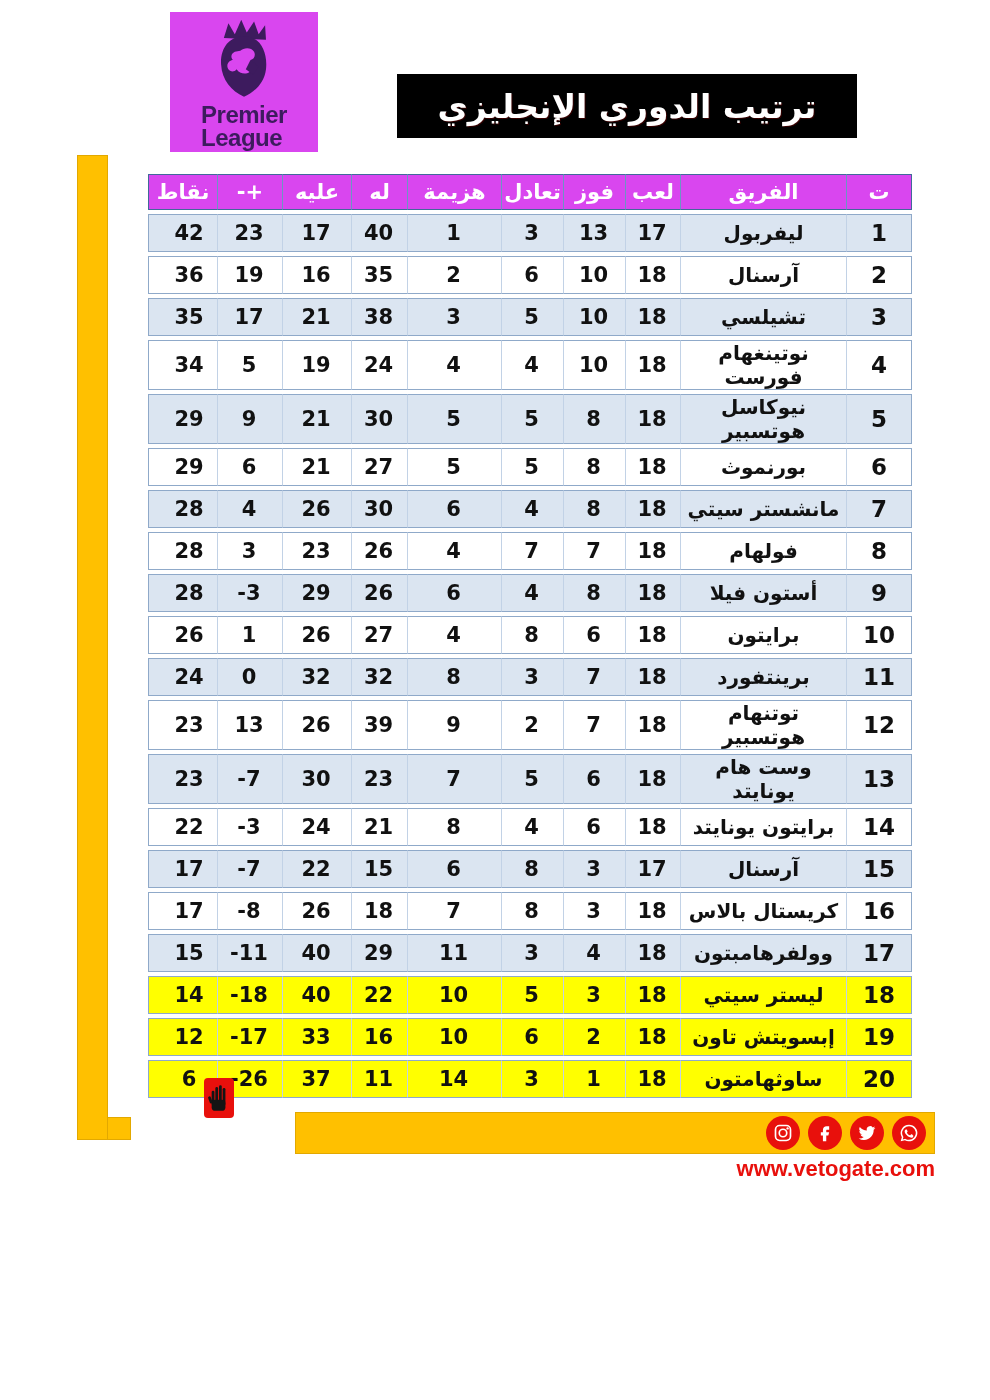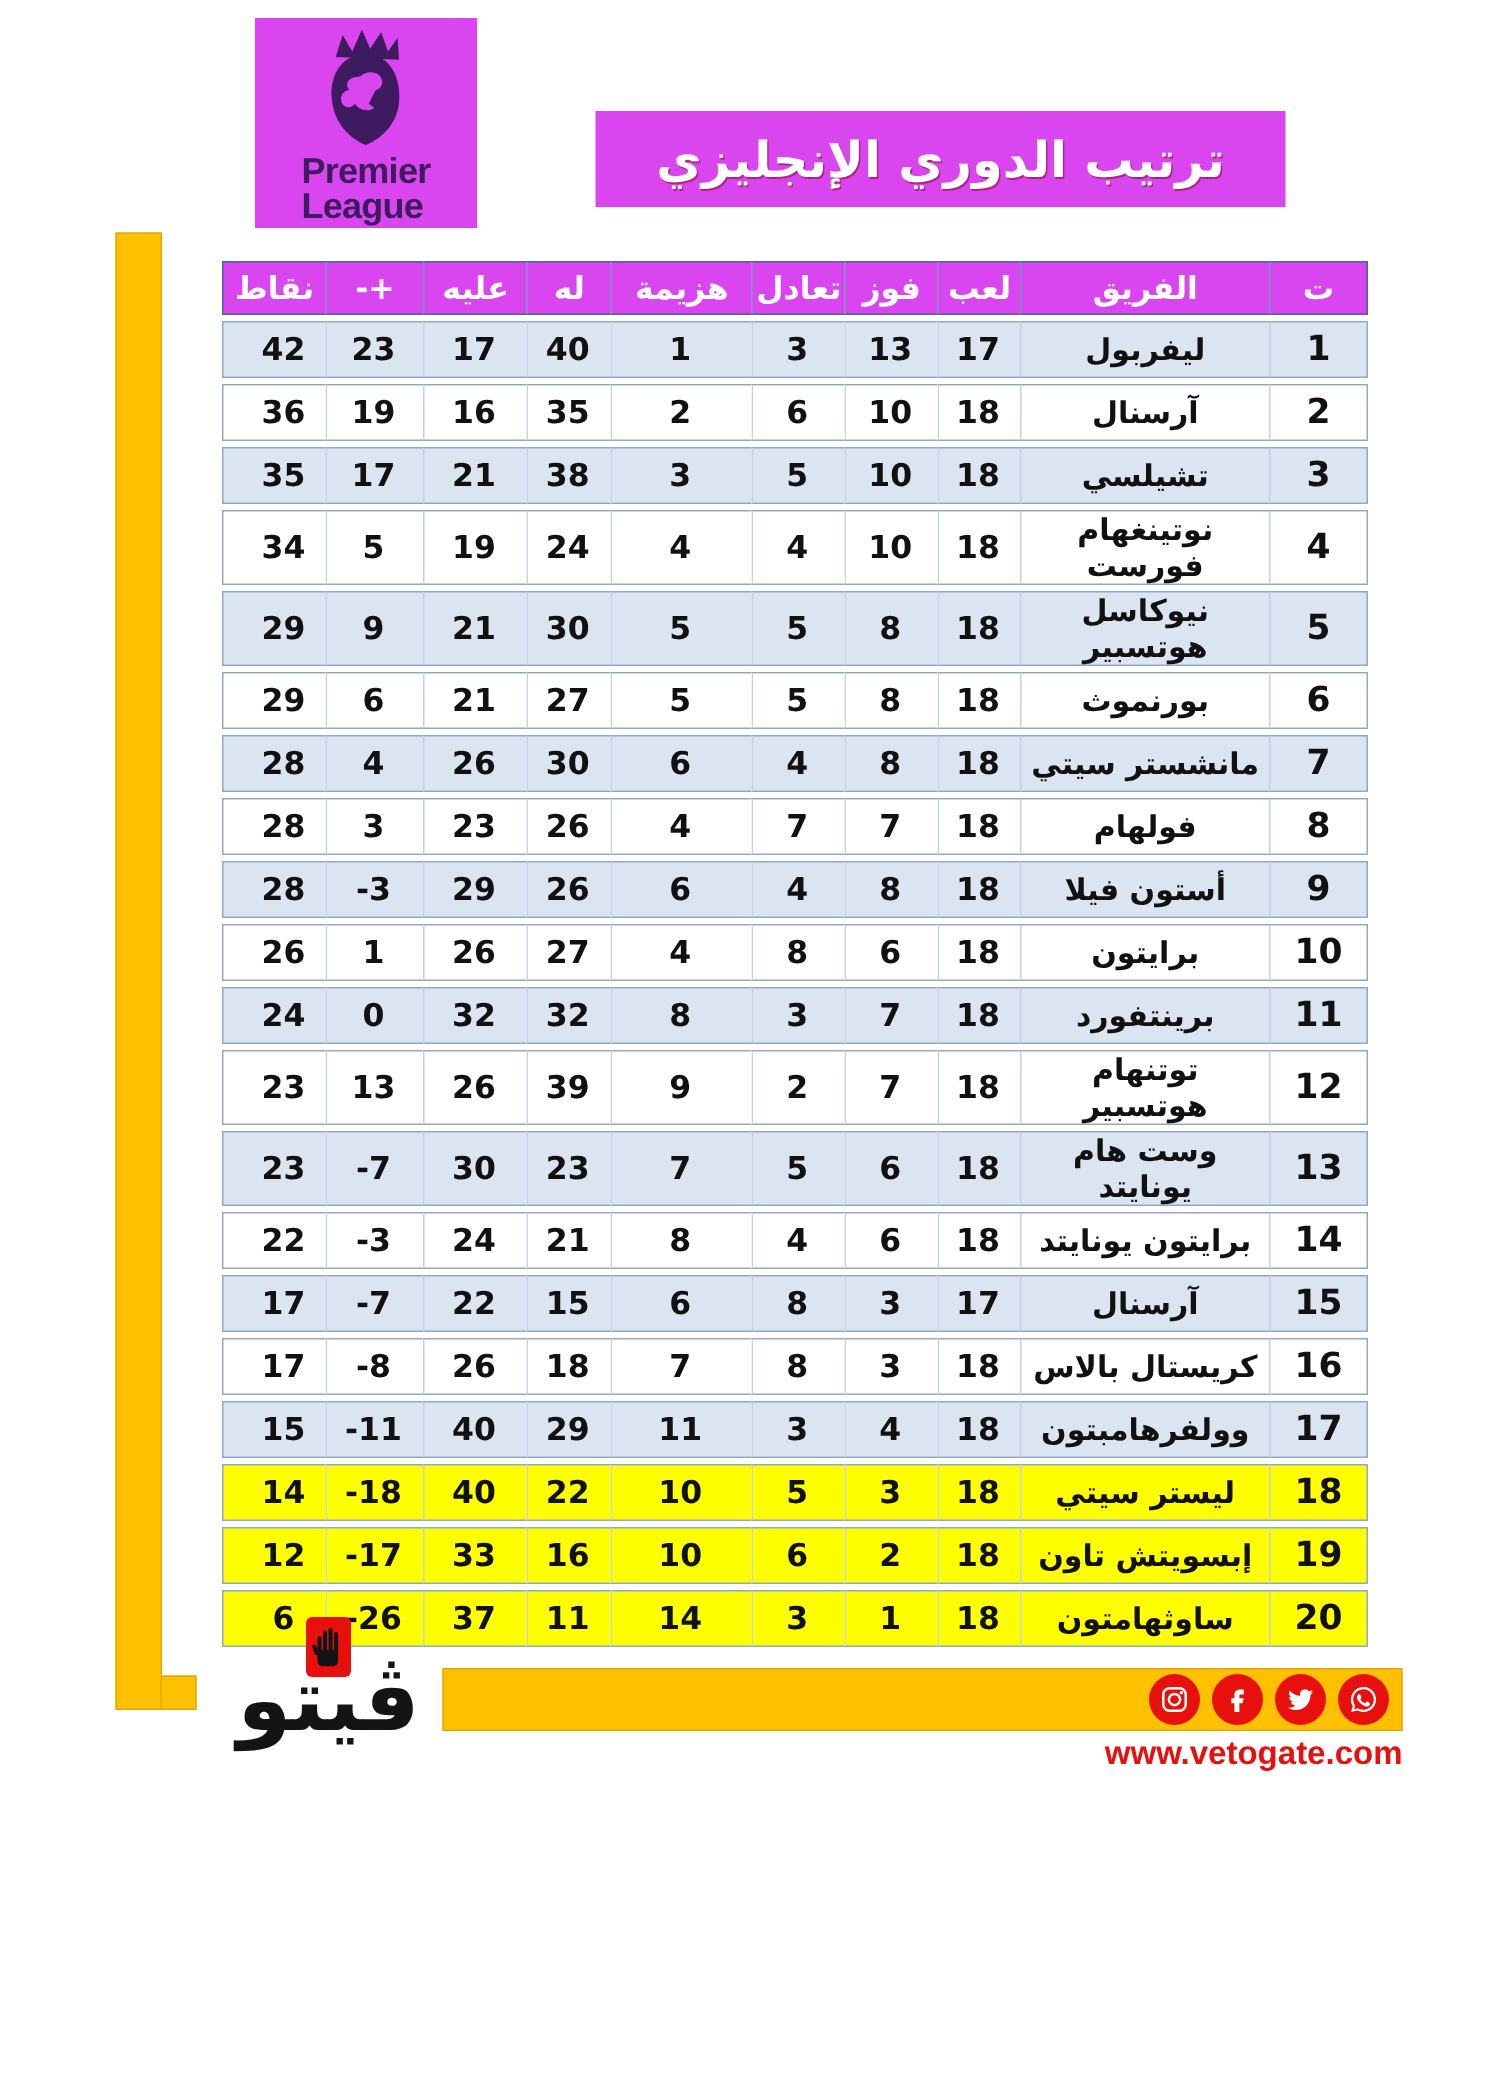--- a/index.html
+++ b/index.html
@@ -14,21 +14,21 @@
     justify-content:flex-start;padding-top:4px;box-sizing:border-box;
   }
   .pl-logo svg{width:92px;height:88px;display:block;}
   .pl-logo .pl-text{
     color:#3d1b5e;font-weight:bold;font-size:24px;line-height:0.95;
     text-align:left;letter-spacing:-0.5px;font-family:"Liberation Sans",sans-serif;
   }
   
   .banner{
     position:absolute;left:397px;top:74px;width:460px;height:64px;
-    background:#d946ef;color:#ffffff;display:flex;align-items:center;justify-content:center;
+    background:#000000;color:#ffffff;display:flex;align-items:center;justify-content:center;
     font-size:33px;font-weight:bold;direction:rtl;
     text-shadow:1px 1px 0 rgba(120,0,0,.45);
   }
   
   .accent-v{position:absolute;left:77px;top:155px;width:31px;height:985px;background:#ffc000;border:1px solid #e2a800;box-sizing:border-box;}
   .accent-foot{position:absolute;left:108px;top:1117px;width:23px;height:23px;background:#ffc000;border:1px solid #e2a800;box-sizing:border-box;border-left:none;}
   
   table.standings{
     position:absolute;left:148px;top:170px;width:764px;
     border-collapse:separate;border-spacing:0 4px;direction:rtl;
@@ -376,21 +376,20 @@
         <td class="num">14</td>
         <td class="num">11</td>
         <td class="num">37</td>
         <td class="num">-26</td>
         <td class="num">6</td>
       </tr>
     </tbody>
 </table>
 
 <div class="veto-logo">
-  <div class="veto-word">ڤيتو</div>
   <div class="veto-hand">
     <svg viewBox="0 0 24 32">
       <g fill="#141414">
         <rect x="4" y="8" width="3" height="16" rx="1.5"></rect>
         <rect x="8" y="4" width="3" height="20" rx="1.5"></rect>
         <rect x="12" y="2" width="3" height="22" rx="1.5"></rect>
         <rect x="16" y="5" width="3" height="19" rx="1.5"></rect>
         <rect x="4" y="18" width="15" height="12" rx="4"></rect>
         <rect x="1" y="14" width="3" height="8" rx="1.5" transform="rotate(-20 2.5 18)"></rect>
       </g>

